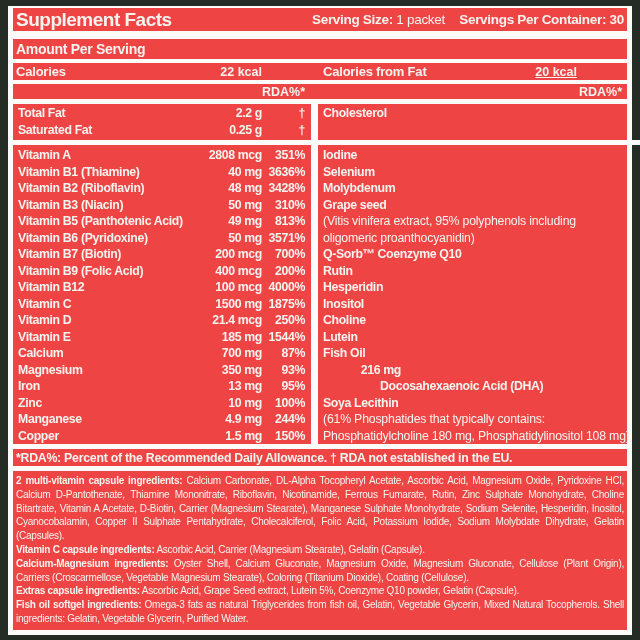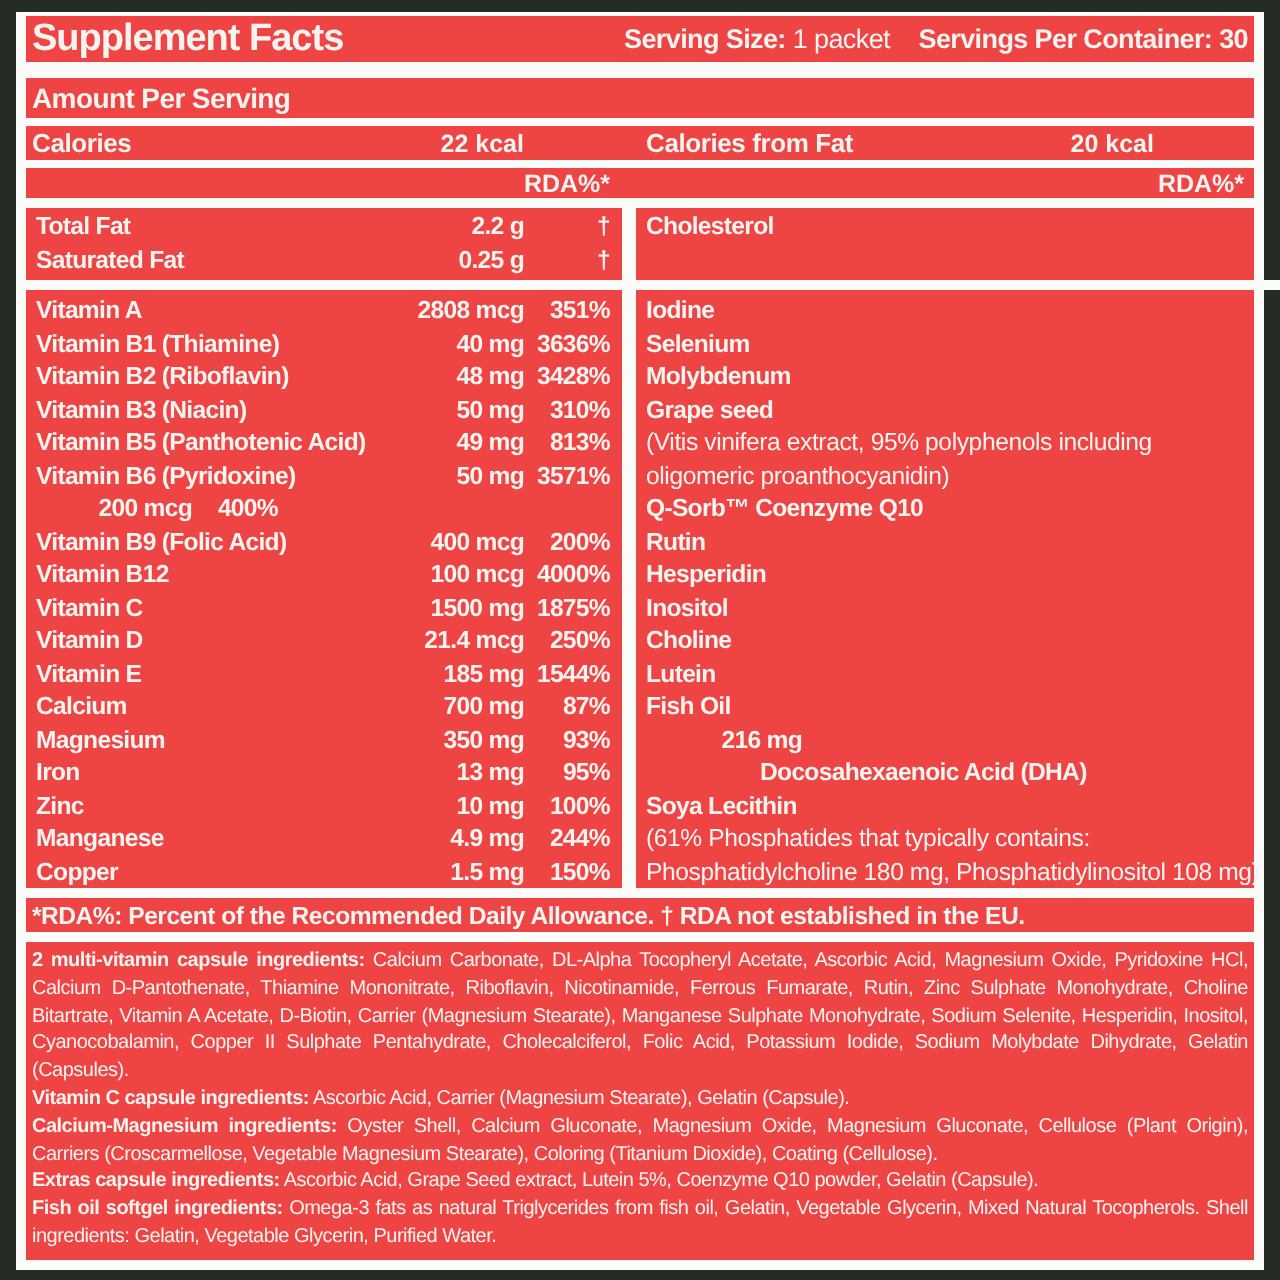--- a/index.html
+++ b/index.html
@@ -46,21 +46,21 @@
   .twocol{display:flex;flex:none;}
   .twocol .half-l{width:298px;flex:none;box-sizing:border-box;}
   .twocol .gap{width:7px;flex:none;}
   .twocol .half-r{flex:1;box-sizing:border-box;}
 
   .cal-row{height:17px;align-items:center;}
   .cal-row .half-l,.cal-row .half-r{display:flex;align-items:center;height:17px;}
   .cal-name{font-size:13px;font-weight:700;padding-left:3px;letter-spacing:-0.2px;}
   .cal-val-l{margin-left:auto;margin-right:49px;font-size:12.5px;font-weight:700;}
   .cal-name-r{font-size:13px;font-weight:700;padding-left:5px;letter-spacing:-0.2px;}
-  .cal-val-r{margin-left:auto;margin-right:50px;font-size:12.5px;font-weight:700;}
+  .cal-val-r{margin-left:auto;margin-right:50px;font-size:12.5px;font-weight:700;text-decoration:underline;}
 
   .rda-row{height:15px;align-items:center;}
   .rda-row .half-l,.rda-row .half-r{display:flex;align-items:flex-end;height:15px;}
   .rda-label{margin-left:auto;font-size:12.5px;font-weight:700;}
   .rda-row .half-l .rda-label{margin-right:6px;}
   .rda-row .half-r .rda-label{margin-right:5px;}
 
   
   .columns{display:flex;flex:none;}
   .col-l{width:298px;flex:none;display:flex;flex-direction:column;}
@@ -186,22 +186,23 @@
           <span class="nname">Vitamin B5 (Panthotenic Acid)</span>
           <span class="namt">49 mg</span>
           <span class="npct">813%</span>
         </div>
           <div class="nrow">
           <span class="nname">Vitamin B6 (Pyridoxine)</span>
           <span class="namt">50 mg</span>
           <span class="npct">3571%</span>
         </div>
           <div class="nrow">
+          <span class="nname">Vitamin B7 (Biotin)</span>
           <span class="namt">200 mcg</span>
-          <span class="npct">400%</span>
+          <span class="npct">700%</span>
         </div>
           <div class="nrow">
           <span class="nname">Vitamin B9 (Folic Acid)</span>
           <span class="namt">400 mcg</span>
           <span class="npct">200%</span>
         </div>
           <div class="nrow">
           <span class="nname">Vitamin B12</span>
           <span class="namt">100 mcg</span>
           <span class="npct">4000%</span>

